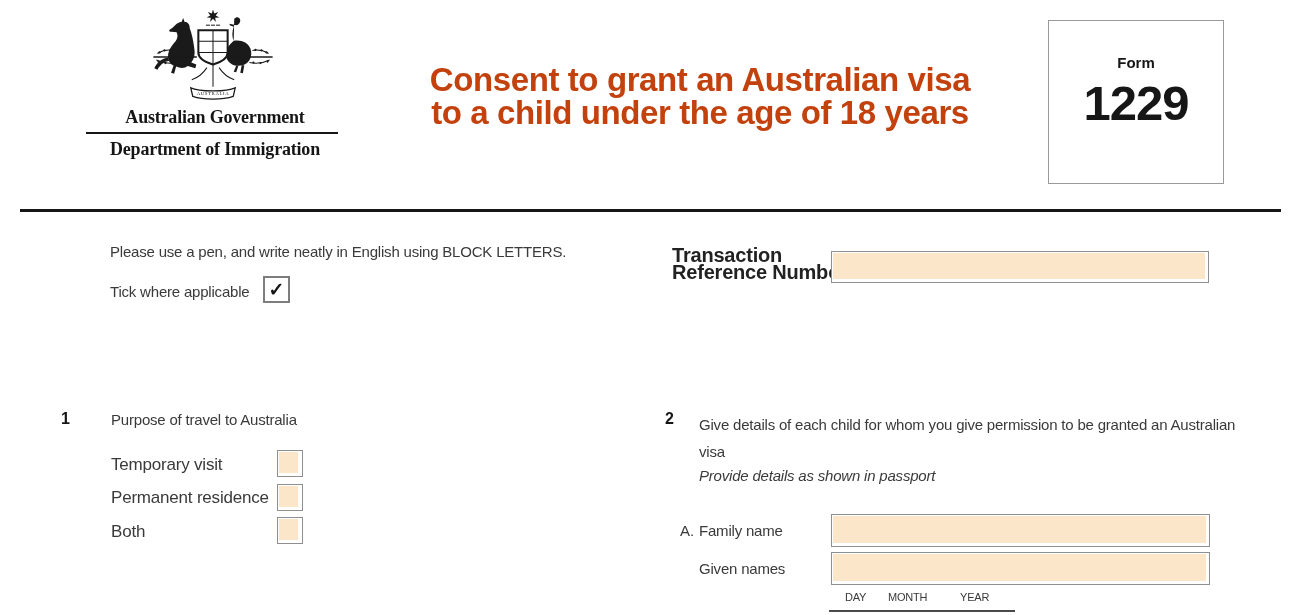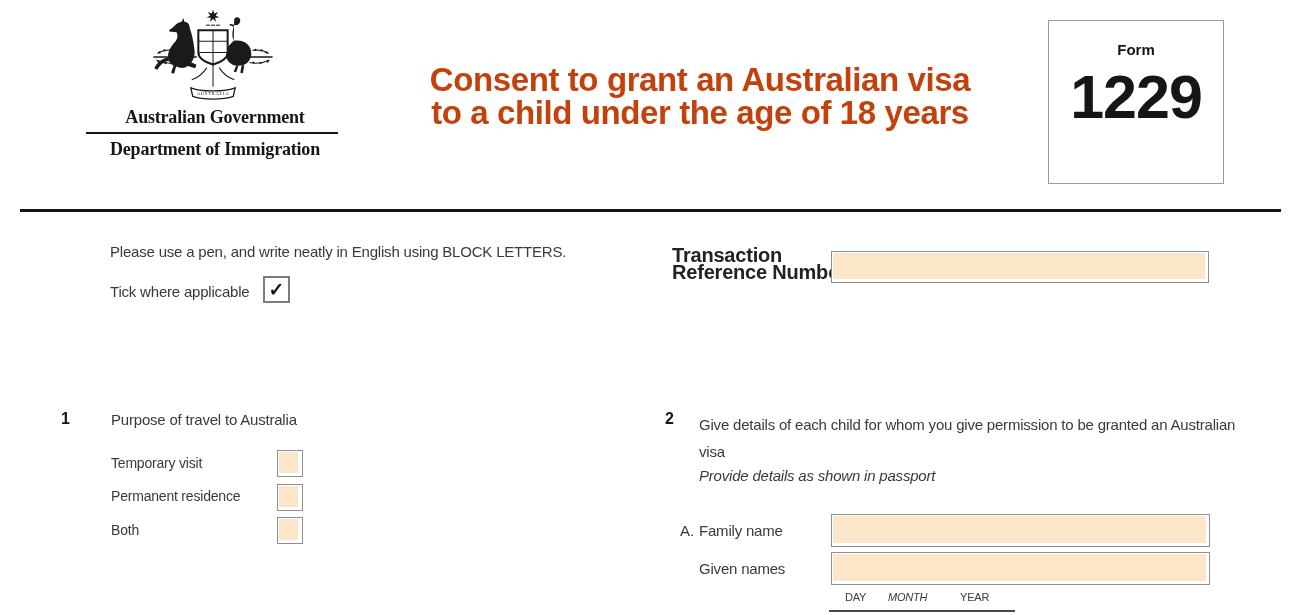--- a/index.html
+++ b/index.html
@@ -27,22 +27,22 @@
   }
   .main-title {
     left:420px; top:63px; width:560px; text-align:center;
     font-weight:bold; font-size:33px; line-height:33px;
     color:#c2410c; letter-spacing:-0.4px;
   }
   .form-box {
     left:1048px; top:20px; width:176px; height:164px;
     border:1px solid #9a9a9a; background:#fff; text-align:center;
   }
-  .form-box-label { margin-top:20px; font-size:15px; font-weight:bold; color:#161616; }
-  .form-box-number { margin-top:4px; font-size:61px; font-weight:bold; color:#161616; letter-spacing:-1px; }
+  .form-box-label { margin-top:33px; font-size:15px; font-weight:bold; color:#161616; }
+  .form-box-number { margin-top:4px; font-size:49px; font-weight:bold; color:#161616; letter-spacing:-1px; }
 
   .header-rule { left:20px; top:209px; width:1261px; height:3px; background:#161616; }
 
   
   .pen-note { left:110px; top:243px; font-size:15px; letter-spacing:-0.2px; }
   .tick-label { left:110px; top:283px; font-size:15px; letter-spacing:-0.2px; }
   .tick-box {
     left:263px; top:276px; width:27px; height:27px;
     border:2px solid #7d7d7d; background:#fff;
     display:flex; align-items:center; justify-content:center;
@@ -66,21 +66,21 @@
   
   .part-a-heading {
     left:111px; top:350px;
     font-family:"Liberation Serif", serif; font-style:italic;
     font-size:25px; color:#161616; letter-spacing:-0.2px;
   }
   .q-number { font-size:16px; font-weight:bold; color:#161616; }
   .q-text { font-size:15px; letter-spacing:-0.2px; }
   .q1-number { left:61px; top:410px; }
   .q1-text { left:111px; top:411px; }
-  .opt-label { position:absolute; left:111px; font-size:14px; letter-spacing:-0.2px; }
+  .opt-label { position:absolute; left:111px; font-size:17px; letter-spacing:-0.2px; }
   .q2-number { left:665px; top:410px; }
   .q2-text { left:699px; top:411px; width:552px; line-height:27px; }
   .q2-note { left:699px; top:467px; font-size:15px; font-style:italic; letter-spacing:-0.2px; }
   .name-prefix { left:680px; top:522px; font-size:15px; }
   .name-label { position:absolute; left:699px; font-size:15px; letter-spacing:-0.2px; }
   .date-label { position:absolute; top:591px; font-size:11px; color:#3a3a3a; letter-spacing:-0.2px; }
   .date-line { left:829px; top:610px; width:186px; height:2px; background:#4a4a4a; }
 </style>
 </head>
 <body>
@@ -191,17 +191,17 @@
   <div class="field" style="left:831px; top:514px; width:379px; height:33px;">
     <div class="field-fill"></div>
   </div>
 
   <div class="name-label" style="top:560px;">Given names</div>
   <div class="field" style="left:831px; top:552px; width:379px; height:33px;">
     <div class="field-fill"></div>
   </div>
 
   <div class="date-label" style="left:845px;">DAY</div>
-  <div class="date-label" style="left:888px;font-style:italic;">MONTH</div>
+  <div class="date-label" style="left:888px;">MONTH</div>
   <div class="date-label" style="left:960px;">YEAR</div>
   <div class="abs date-line"></div>
 
 </div>
 
 </body></html>

